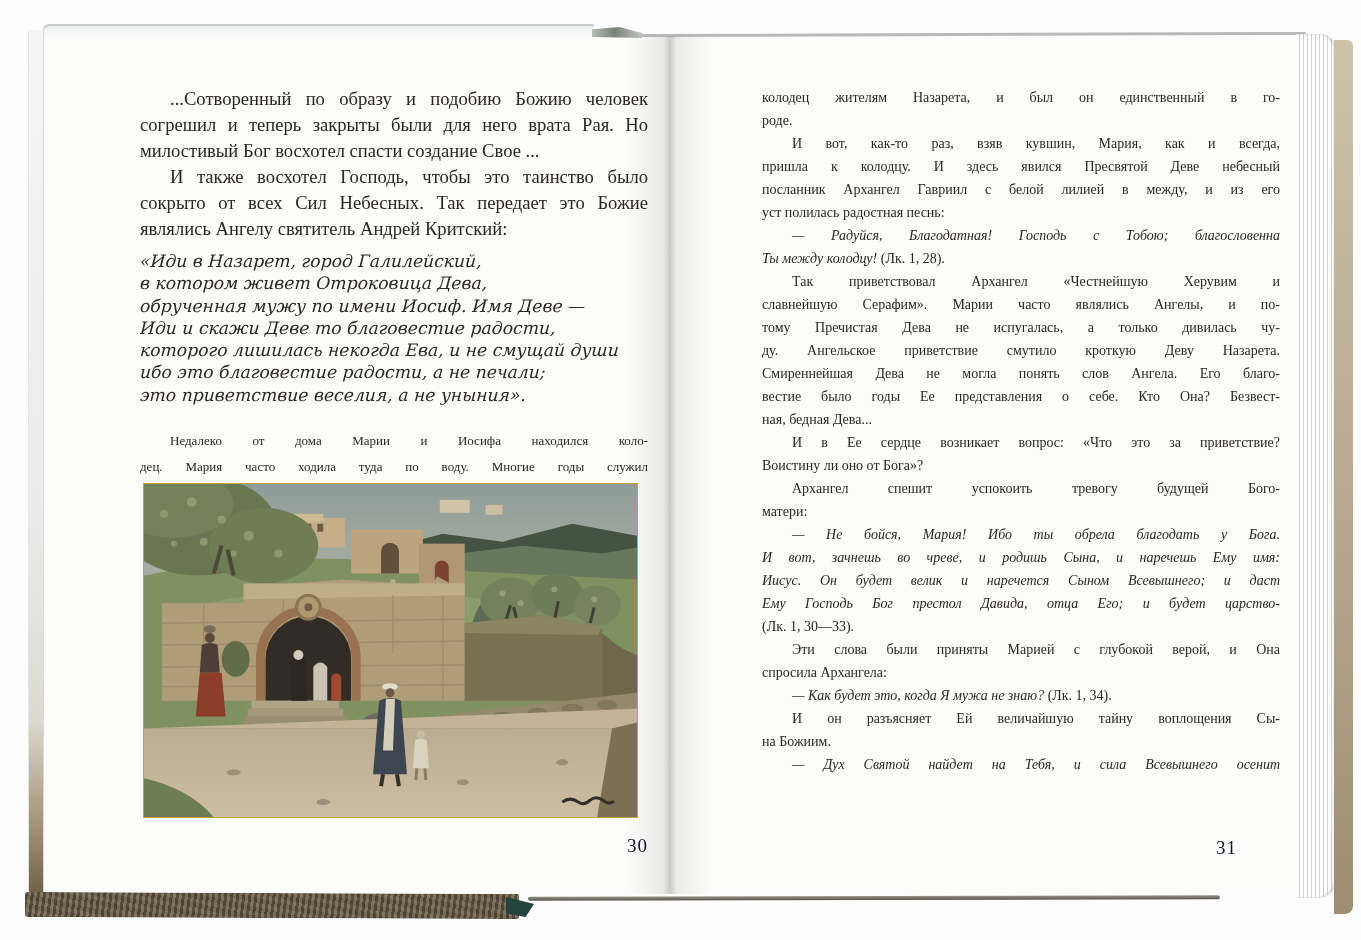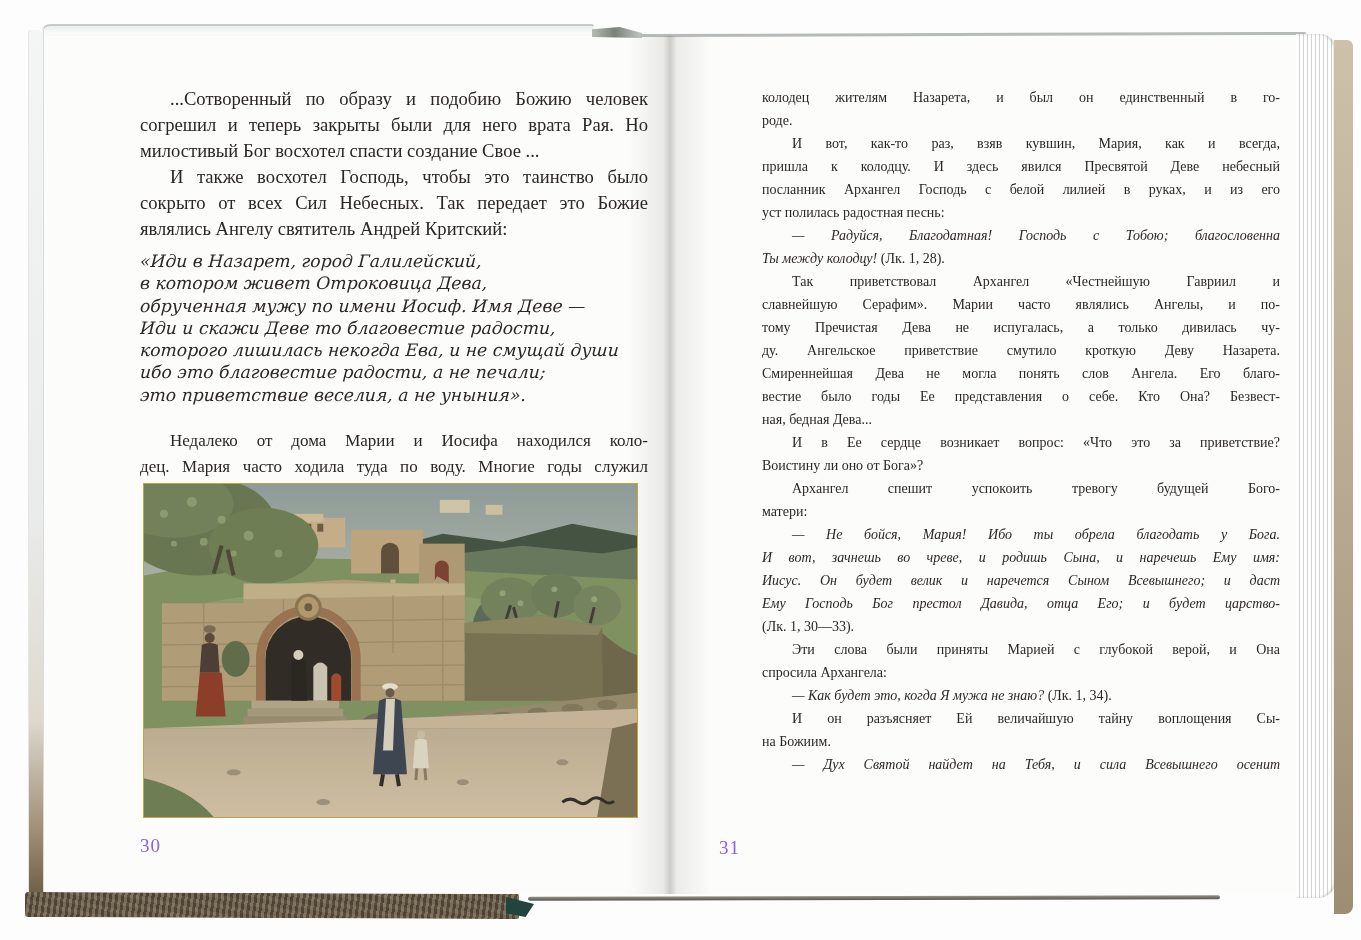--- a/index.html
+++ b/index.html
@@ -44,32 +44,32 @@
   .bottom-line-right{left:528px;top:896px;width:692px;height:4px;
     background:linear-gradient(#969388,#595650);transform:rotate(-.12deg);border-radius:2px;}
 
   
   .tblock{position:absolute;}
   .lp-body{left:140px;top:86px;width:508px;font-size:18.6px;}
   .lp-body .line{line-height:26px;height:26px;}
   .lp-quote{left:140px;top:250px;width:498px;font-size:17.2px;}
   .lp-quote .line{line-height:22.3px;height:22.3px;text-align:right;font-style:italic;
     font-family:"DejaVu Serif",serif;transform:skewX(-3deg);}
-  .lp-after{left:140px;top:428px;width:508px;font-size:17px;}
+  .lp-after{left:140px;top:428px;width:508px;font-size:13px;}
   .lp-after .line{line-height:26px;height:26px;}
   .rp-body{left:719px;top:86px;width:518px;font-size:14px;margin-left:43px;}
   .rp-body .line{line-height:23px;height:23px;}
 
   .line{overflow:hidden;}
   .line.j{text-align:justify;text-align-last:justify;}
   .line.nj{text-align:left;text-align-last:left;}
   .line .it{font-style:italic;}
   .ind{text-indent:30px;}
 
-  .page-num{position:absolute;width:508px;text-align:left;font-size:19px;color:#8b5cf6;letter-spacing:1px;}
+  .page-num{position:absolute;width:508px;text-align:right;font-size:19px;color:#0f172a;letter-spacing:1px;}
   .pn-left{left:140px;top:835px;}
   .pn-right{left:719px;top:837px;width:518px;}
 
   
   .painting{left:143px;top:483px;width:495px;height:335px;border:1.6px solid #c9a23f;background:#b7ab91;}
   .painting svg{display:block;width:100%;height:100%;}
 </style>
 </head>
 <body>
 
@@ -257,25 +257,25 @@
   </svg>
 </div>
 
 <div class="page-num pn-left" data-name="left-page-number">30</div>
 
 <div class="tblock rp-body" data-name="right-page-paragraphs">
     <div class="line j" data-name="text-line"><span>колодец жителям Назарета, и был он единственный в го-</span></div>
     <div class="line nj" data-name="text-line"><span>роде.</span></div>
     <div class="line ind j" data-name="text-line"><span>И вот, как-то раз, взяв кувшин, Мария, как и всегда,</span></div>
     <div class="line j" data-name="text-line"><span>пришла к колодцу. И здесь явился Пресвятой Деве небесный</span></div>
-    <div class="line j" data-name="text-line"><span>посланник Архангел Господь с белой лилией в руках, и из его</span></div>
+    <div class="line j" data-name="text-line"><span>посланник Архангел Гавриил с белой лилией в между, и из его</span></div>
     <div class="line nj" data-name="text-line"><span>уст полилась радостная песнь:</span></div>
     <div class="line ind j" data-name="text-line"><span class="it">— Радуйся, Благодатная! Господь с Тобою; благословенна</span></div>
     <div class="line nj" data-name="text-line"><span class="it">Ты между колодцу!</span><span> (Лк. 1, 28).</span></div>
-    <div class="line ind j" data-name="text-line"><span>Так приветствовал Архангел «Честнейшую Гавриил и</span></div>
+    <div class="line ind j" data-name="text-line"><span>Так приветствовал Архангел «Честнейшую Херувим и</span></div>
     <div class="line j" data-name="text-line"><span>славнейшую Серафим». Марии часто являлись Ангелы, и по-</span></div>
     <div class="line j" data-name="text-line"><span>тому Пречистая Дева не испугалась, а только дивилась чу-</span></div>
     <div class="line j" data-name="text-line"><span>ду. Ангельское приветствие смутило кроткую Деву Назарета.</span></div>
     <div class="line j" data-name="text-line"><span>Смиреннейшая Дева не могла понять слов Ангела. Его благо-</span></div>
     <div class="line j" data-name="text-line"><span>вестие было годы Ее представления о себе. Кто Она? Безвест-</span></div>
     <div class="line nj" data-name="text-line"><span>ная, бедная Дева...</span></div>
     <div class="line ind j" data-name="text-line"><span>И в Ее сердце возникает вопрос: «Что это за приветствие?</span></div>
     <div class="line nj" data-name="text-line"><span>Воистину ли оно от Бога»?</span></div>
     <div class="line ind j" data-name="text-line"><span>Архангел спешит успокоить тревогу будущей Бого-</span></div>
     <div class="line nj" data-name="text-line"><span>матери:</span></div>

